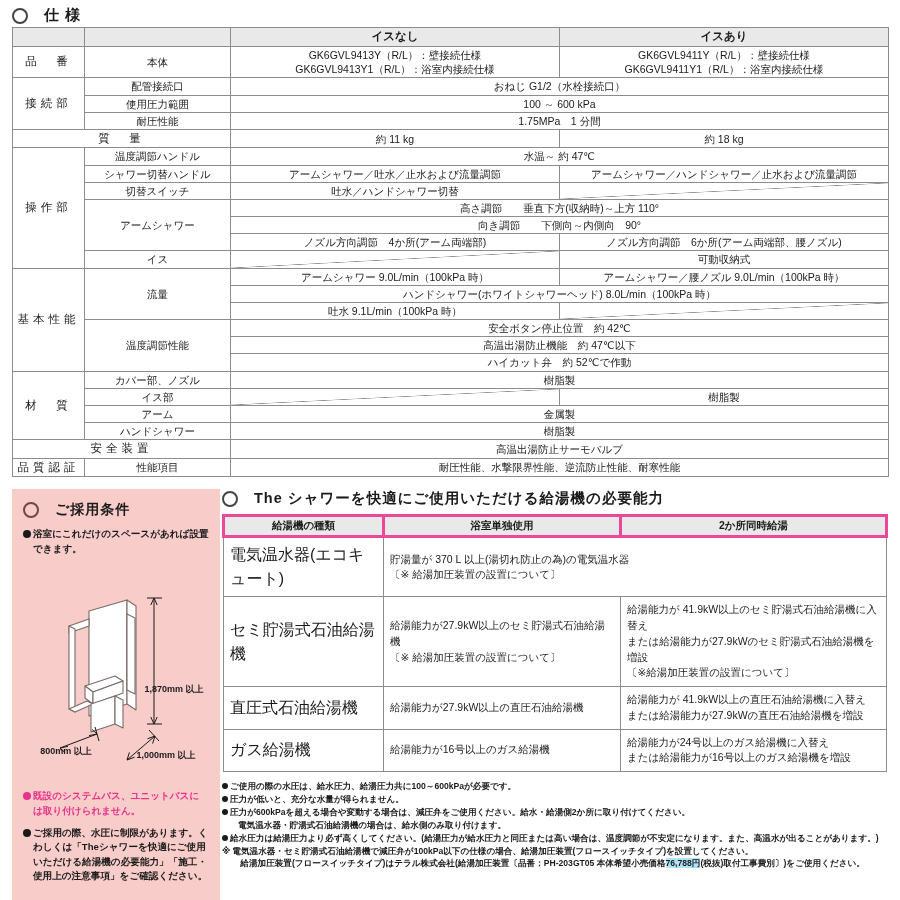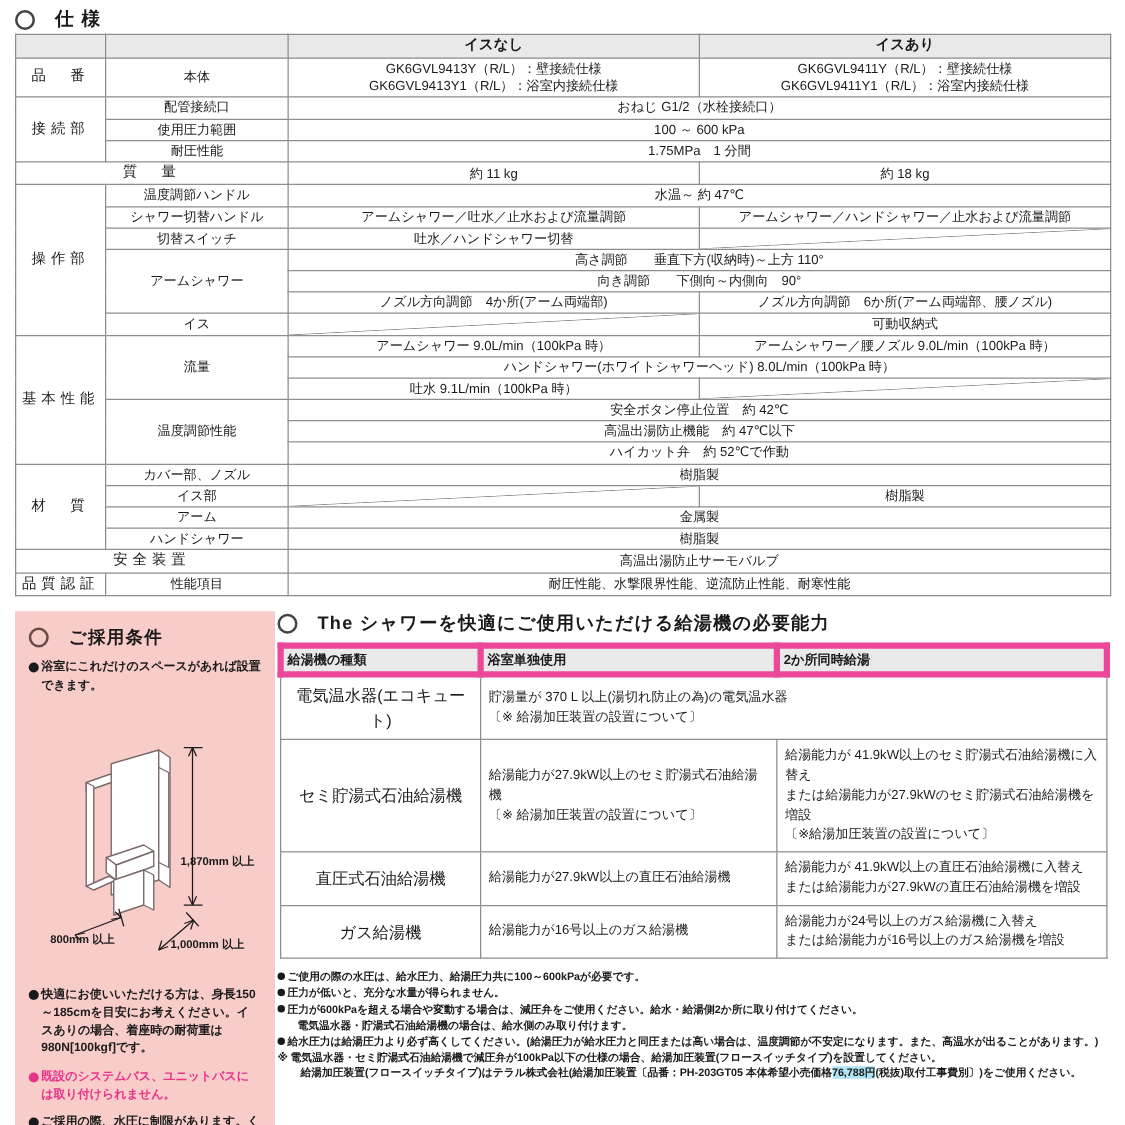--- a/index.html
+++ b/index.html
@@ -138,33 +138,33 @@
   #right .sec-head { font-size: 14.5px; }
   table.cap {
     border-collapse: collapse;
     width: 100%;
     table-layout: fixed;
     margin-top: 6px;
     font-size: 10.5px;
   }
   table.cap th {
     background: #e9e9e9;
-    border: 5px solid #ec4899;
+    border: 3px solid #ec4899;
     font-size: 10.5px;
     font-weight: bold;
     padding: 2px 3px;
-    text-align: left;
+    text-align: center;
   }
   table.cap td {
     border: 1px solid #8d8d8d;
     padding: 5px 6px;
     vertical-align: middle;
     line-height: 1.5;
   }
-  td.cap-kind { text-align: center; font-size: 13px; }
+  td.cap-kind { font-size: 16px; }
   td.cap-cell { text-align: left; }
 
   
   #notes {
     margin-top: 8px;
     font-size: 8.6px;
     line-height: 1.42;
     font-weight: bold;
   }
   .note {
@@ -365,24 +365,20 @@
         </g>
       </svg>
       <div class="dim-txt" style="left:116px; top:120px; width:70px;">1,870mm
 以上</div>
       <div class="dim-txt" style="left:10px; top:182px; width:66px;">800mm
 以上</div>
       <div class="dim-txt" style="left:108px; top:186px; width:70px;">1,000mm
 以上</div>
     </div>
 
-    <div class="bullet-row">
-      <span class="dot"></span>
-      <span class="body">快適にお使いいただける方は、身長150～185cmを目安にお考えください。イスありの場合、着座時の耐荷重は980N[100kgf]です。</span>
-    </div>
     <div class="bullet-row magenta">
       <span class="dot pink"></span>
       <span class="body">既設のシステムバス、ユニットバスには取り付けられません。</span>
     </div>
     <div class="bullet-row">
       <span class="dot"></span>
       <span class="body">ご採用の際、水圧に制限があります。くわしくは「Theシャワーを快適にご使用いただける給湯機の必要能力」「施工・使用上の注意事項」をご確認ください。</span>
     </div>
   </div>
 

